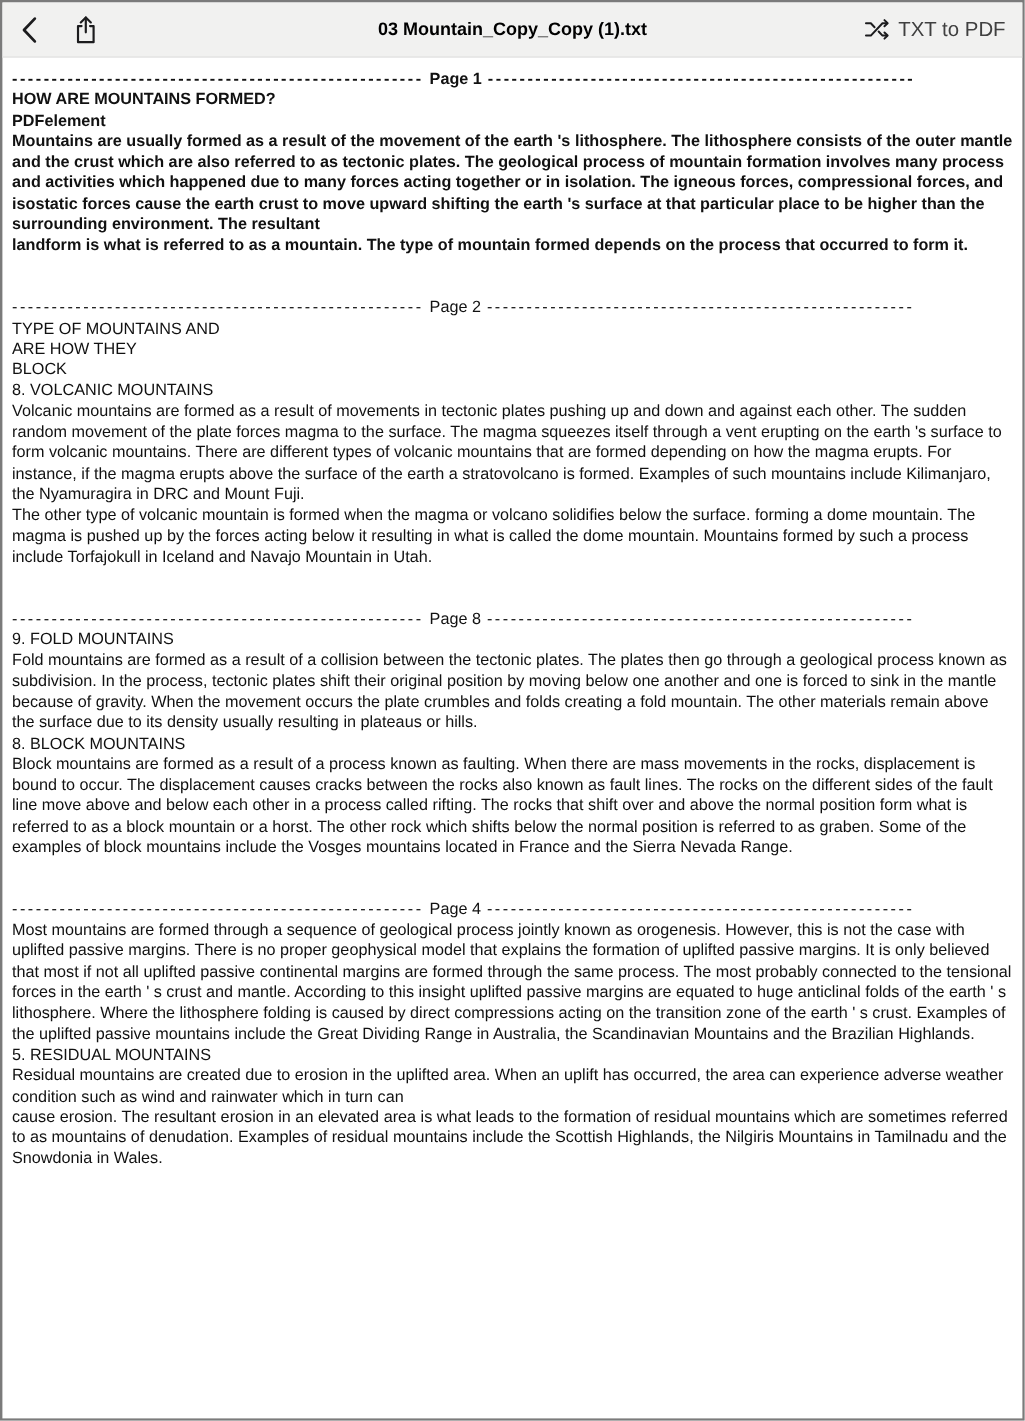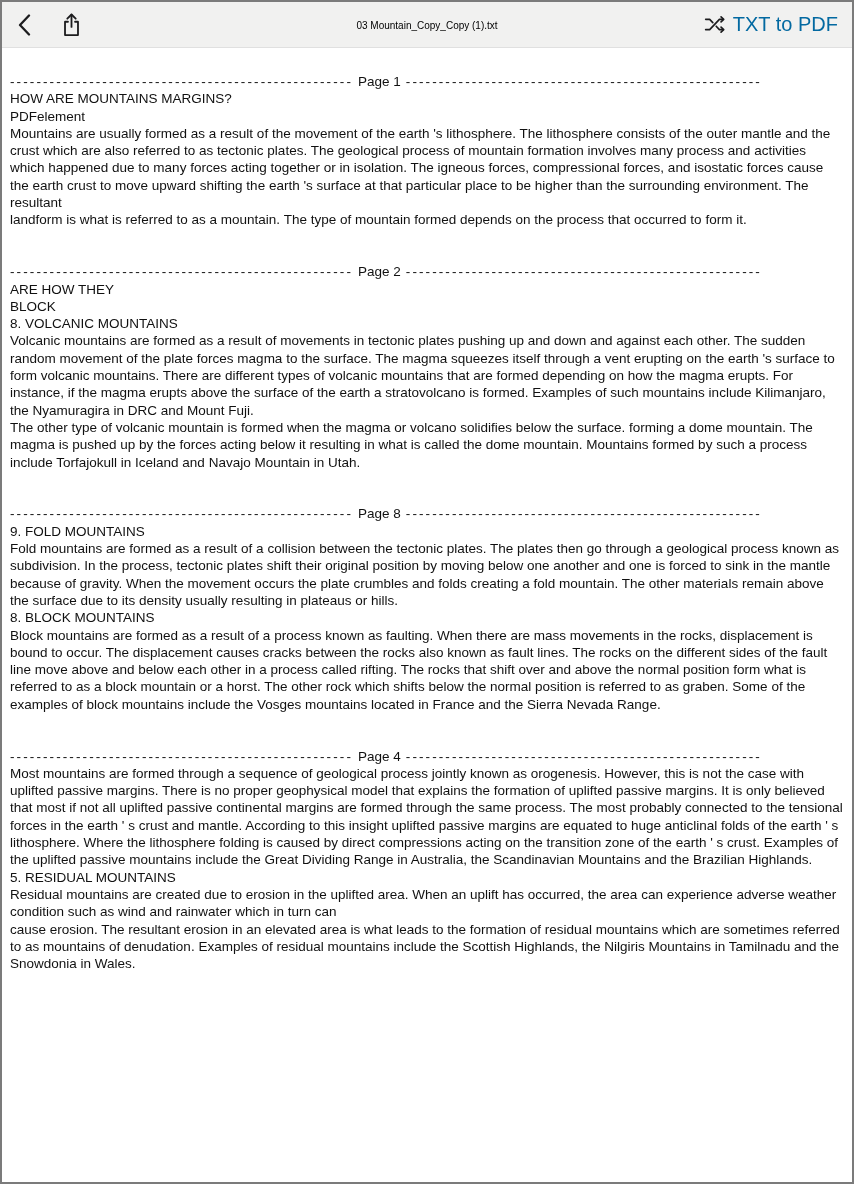--- a/index.html
+++ b/index.html
@@ -14,34 +14,34 @@
     display:flex;align-items:center;padding:0 14px;position:relative;
     box-sizing:border-box;
   }
   .nav-left{display:flex;align-items:center;gap:26px;}
   .icon-btn{
     background:none;border:none;padding:2px;margin:0;cursor:pointer;
     display:flex;align-items:center;justify-content:center;color:#1c1c1e;
   }
   .nav-title{
     position:absolute;left:50%;top:50%;transform:translate(-50%,-50%);
-    font-size:10px;font-weight:400;color:#000;white-space:nowrap;
+    font-size:15px;font-weight:700;color:#000;white-space:nowrap;
   }
   .nav-right{
     margin-left:auto;display:flex;align-items:center;gap:7px;
     background:none;border:none;padding:2px 0;cursor:pointer;color:#1c1c1e;
   }
-  .convert-label{font-size:20px;color:#0369a1;white-space:nowrap;}
+  .convert-label{font-size:17px;color:#404040;white-space:nowrap;}
   svg{display:block;}
   
   .doc{
     padding:9px 8px 0 8px;font-size:13.5px;line-height:17.3px;color:#111;
   }
   .page{margin-top:34.6px;}
-  .page:first-child{margin-top:16px;}
+  .page:first-child{margin-top:0;font-weight:bold;}
   .sep{white-space:nowrap;overflow:hidden;}
   .dashes{letter-spacing:2.1px;}
   .sep-label{padding:0 5px;}
   .line{white-space:pre-wrap;}
 </style>
 </head>
 <body>
 
 <div class="screen">
 
@@ -80,30 +80,31 @@
       <span class="convert-label">TXT to PDF</span>
     </button>
   </div>
 
   <div class="doc">
 
     <div class="page">
       <div class="sep">
         <span class="dashes">----------------------------------------------------</span><span class="sep-label">Page 1</span><span class="dashes">------------------------------------------------------</span>
       </div>
-      <div class="line">HOW ARE MOUNTAINS MARGINS?</div>
+      <div class="line">HOW ARE MOUNTAINS FORMED?</div>
       <div class="line">PDFelement</div>
       <div class="line">Mountains are usually formed as a result of the movement of the earth 's lithosphere. The lithosphere consists of the outer mantle and the crust which are also referred to as tectonic plates. The geological process of mountain formation involves many process and activities which happened due to many forces acting together or in isolation. The igneous forces, compressional forces, and isostatic forces cause the earth crust to move upward shifting the earth 's surface at that particular place to be higher than the surrounding environment. The resultant</div>
       <div class="line">landform is what is referred to as a mountain. The type of mountain formed depends on the process that occurred to form it.</div>
     </div>
 
     <div class="page">
       <div class="sep">
         <span class="dashes">----------------------------------------------------</span><span class="sep-label">Page 2</span><span class="dashes">------------------------------------------------------</span>
       </div>
+      <div class="line">TYPE OF MOUNTAINS AND</div>
       <div class="line">ARE HOW THEY</div>
       <div class="line">BLOCK</div>
       <div class="line">8. VOLCANIC MOUNTAINS</div>
       <div class="line">Volcanic mountains are formed as a result of movements in tectonic plates pushing up and down and against each other. The sudden random movement of the plate forces magma to the surface. The magma squeezes itself through a vent erupting on the earth 's surface to form volcanic mountains. There are different types of volcanic mountains that are formed depending on how the magma erupts. For instance, if the magma erupts above the surface of the earth a stratovolcano is formed. Examples of such mountains include Kilimanjaro, the Nyamuragira in DRC and Mount Fuji.</div>
       <div class="line">The other type of volcanic mountain is formed when the magma or volcano solidifies below the surface. forming a dome mountain. The magma is pushed up by the forces acting below it resulting in what is called the dome mountain. Mountains formed by such a process include Torfajokull in Iceland and Navajo Mountain in Utah.</div>
     </div>
 
     <div class="page">
       <div class="sep">
         <span class="dashes">----------------------------------------------------</span><span class="sep-label">Page 8</span><span class="dashes">------------------------------------------------------</span>

